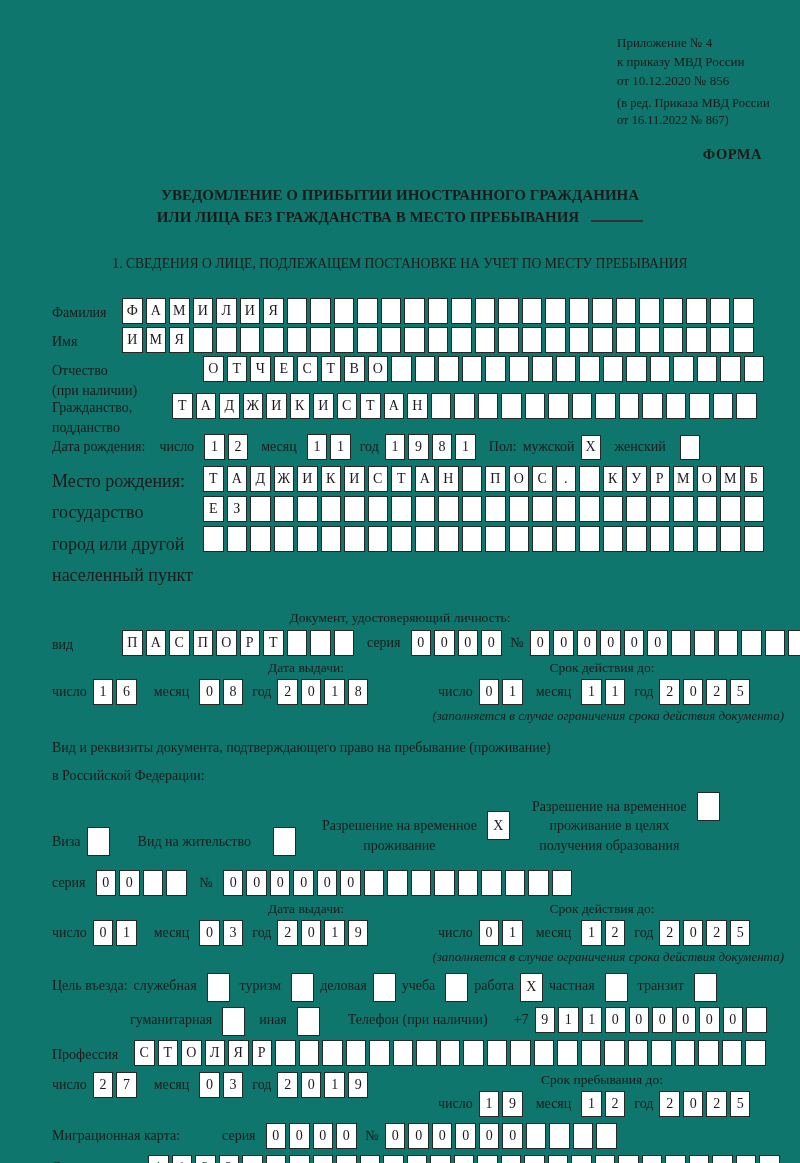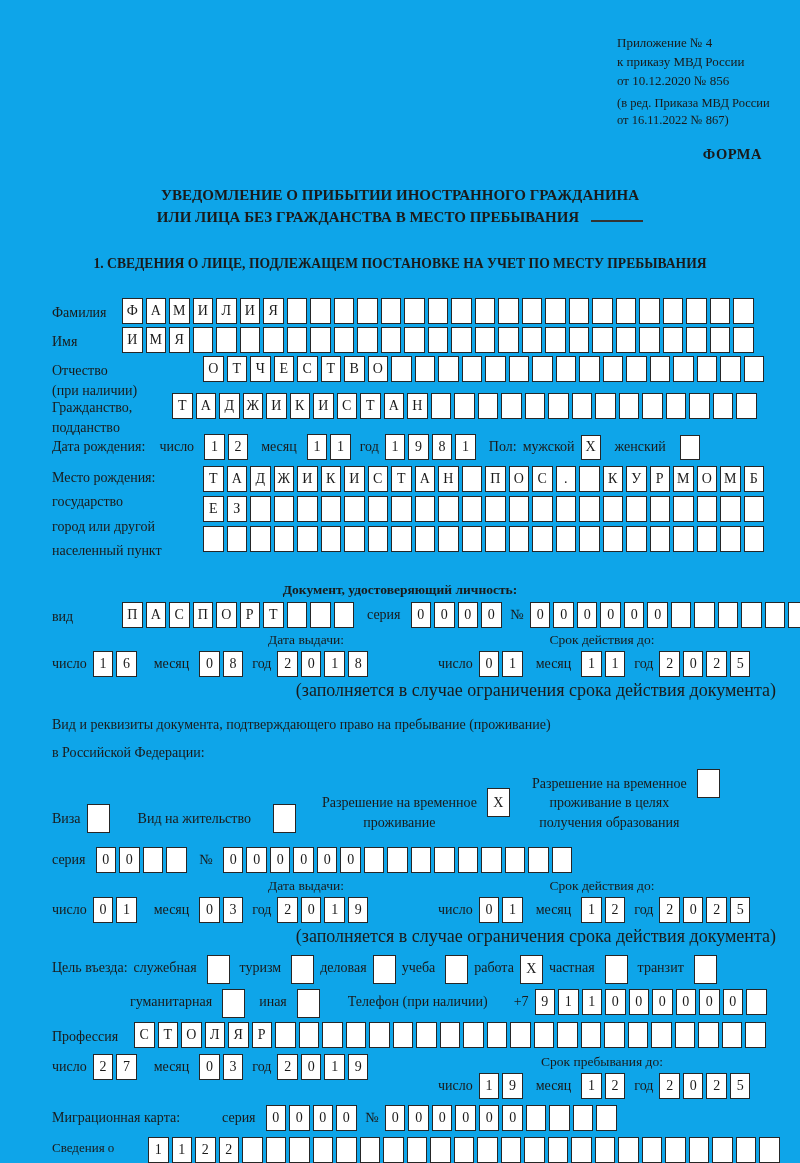--- a/index.html
+++ b/index.html
@@ -1,48 +1,48 @@
 <!DOCTYPE html>
 <html><head>
 <meta charset="utf-8">
 <style>
   html,body{margin:0;padding:0;background:#ffffff;}
-  .page{position:relative;width:800px;height:1163px;overflow:hidden;background:#0ea5e9;
+  .page{position:relative;width:800px;height:1163px;overflow:hidden;background:#0f766e;
         font-family:"Liberation Serif","DejaVu Serif",serif;color:#1a1a1a;}
   .appendix{margin:34px 0 0 617px;font-size:13px;line-height:1.45;}
   .amendment{margin-top:4px;font-size:12.5px;line-height:1.4;}
   .forma{margin:16px 38px 0 0;text-align:right;font-weight:bold;font-size:14.5px;letter-spacing:.5px;}
   .title{margin-top:21px;text-align:center;font-weight:bold;font-size:15px;line-height:1.5;}
   .uline{display:inline-block;width:52px;border-bottom:2px solid #333;margin-left:12px;vertical-align:baseline;}
-  .sect{margin-top:27px;text-align:center;font-weight:bold;font-size:13.6px;}
+  .sect{margin-top:27px;text-align:center;font-weight:normal;font-size:13.6px;}
   .frow{display:flex;align-items:flex-start;margin-left:52px;}
   .flabel{font-size:14px;padding-top:5px;line-height:1.45;flex:none;}
   .cells{display:flex;flex:none;}
   .cell{flex:none;width:20.5px;height:26px;box-sizing:border-box;border:1.6px solid #262626;
         margin-right:3px;display:flex;align-items:center;justify-content:center;
         font-size:14px;background:#fff;}
   .cbx{flex:none;width:20px;height:25px;box-sizing:border-box;border:1.6px solid #262626;
        display:inline-flex;align-items:center;justify-content:center;font-size:14px;background:#fff;}
   .cbx.big{width:23px;height:29px;}
   .w70{width:70px;}  .w151{width:151px;} .w120{width:120px;}
   .dlabel{font-size:14px;padding-top:5px;flex:none;}
   .gap6{margin-left:6px;} .gap10{margin-left:10px;} .gap14{margin-left:14px;}
   .daterow{display:flex;margin-left:52px;}
   .dhalf1{width:352px;flex:none;} .dhalf2{flex:1;}
   .dhead{font-size:13.5px;text-align:center;margin-bottom:3px;}
   .dhead.shift{position:relative;left:78px;}
   .dparts{display:flex;align-items:flex-start;}
-  .note{margin:3px 24px 0 0;text-align:right;font-size:18px;}
+  .note{margin:3px 16px 0 0;text-align:right;font-size:13px;font-style:italic;}
   .intro{margin-left:52px;font-size:14px;margin-top:10px;line-height:2.0;}
   .optrow{display:flex;align-items:flex-end;margin:2px 0 0 52px;}
   .opt{display:flex;align-items:flex-start;}
   .opt .olabel{font-size:14px;padding-top:5px;line-height:1.4;}
   .opt .center{text-align:center;}
   .mrow{display:flex;align-items:flex-start;margin-left:52px;}
-  .labelcol{flex:none;font-size:14px;line-height:1.75;}
+  .labelcol{flex:none;font-size:18px;line-height:1.75;}
   .rowscol .cells{margin-bottom:4px;}
   .small-label{font-size:13px;line-height:1.7;}
 </style>
 </head>
 <body>
 
 <div class="page">
 
   <div class="appendix">
     <div>Приложение № 4</div>

